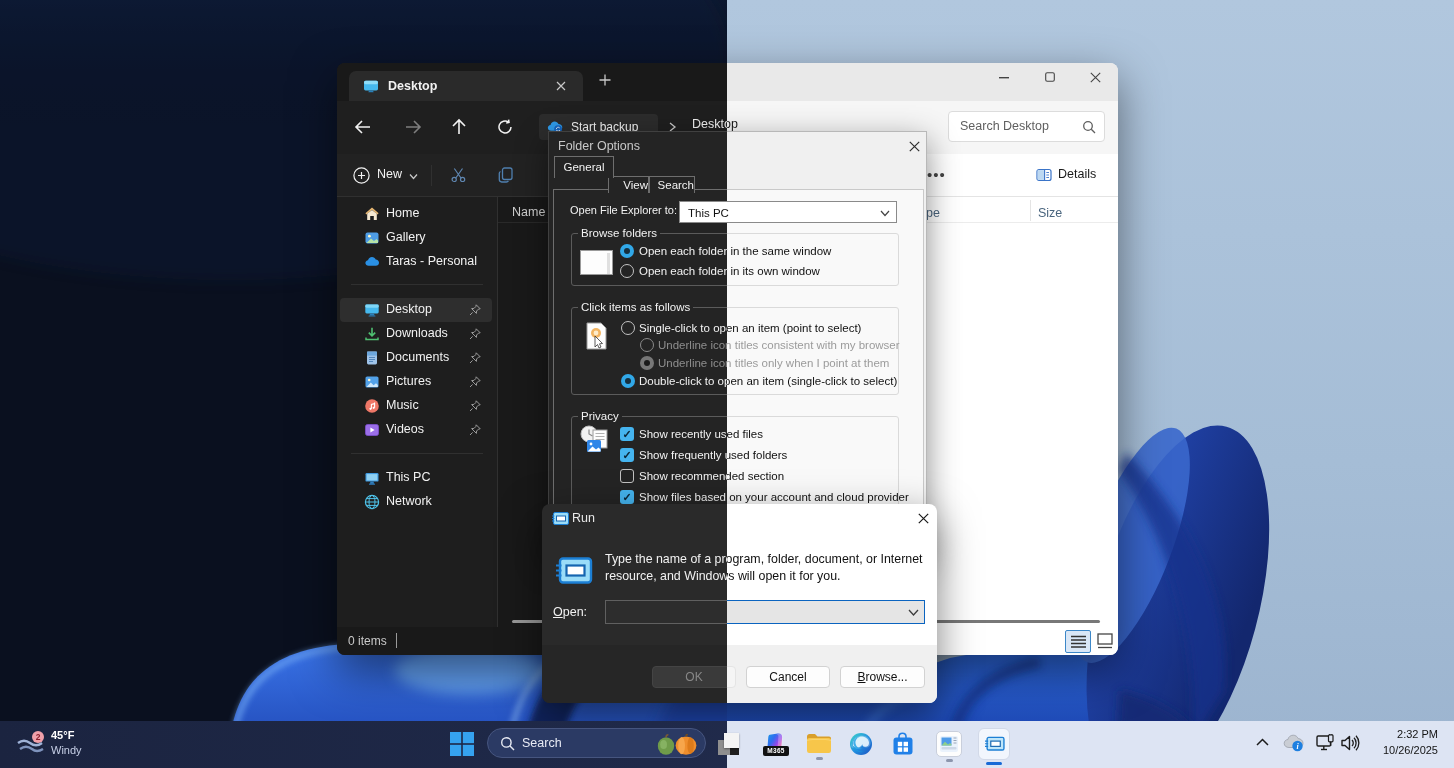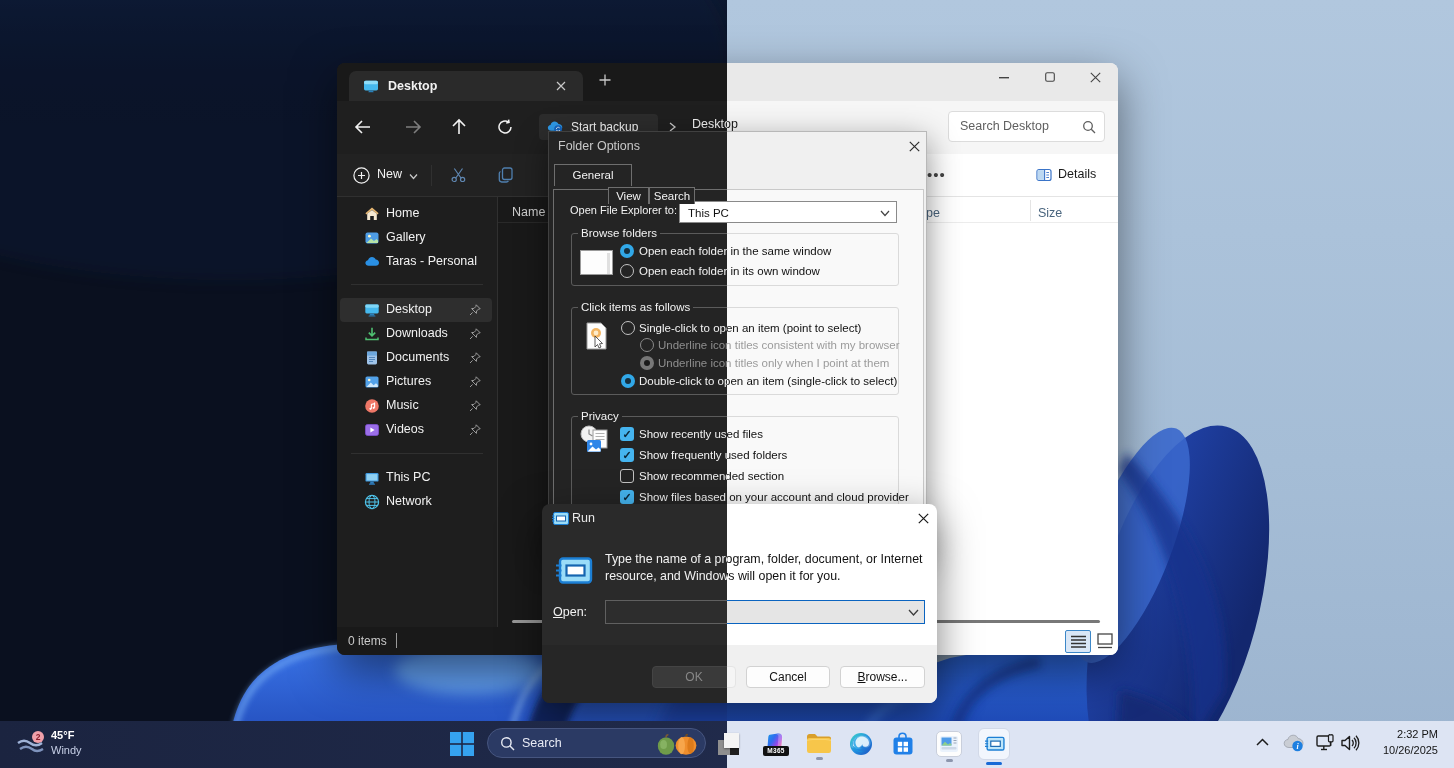--- a/index.html
+++ b/index.html
@@ -45,22 +45,22 @@
 .srow{position:absolute;left:3px;width:152px;height:24px;border-radius:4px}
 .srow .lbl{position:absolute;left:46px;top:4px;font-size:12.5px;color:var(--txt)}
 .sic{position:absolute;left:24px;top:4px;width:16px;height:16px}
 .pin{position:absolute;right:10px;top:5px;width:14px;height:14px;opacity:.8}
 .files{position:absolute;left:161px;top:134px;width:620px;height:430px;background:var(--fileBg)}
 .vdiv{position:absolute;left:160px;top:134px;width:1px;height:430px;background:var(--line)}
 .status{position:absolute;left:0;top:564px;width:781px;height:28px;background:var(--fileBg);border-radius:0 0 8px 8px}
 
 .fo{position:absolute;left:548px;top:131px;width:379px;height:424px;background:var(--dlgBg);border:1px solid var(--dlgEdge);box-shadow:0 10px 30px rgba(0,0,0,.45)}
 .fo .pane{position:absolute;left:4px;top:57px;width:371px;height:360px;background:var(--paneBg);border:1px solid var(--paneBd)}
-.fo .tabG{position:absolute;left:5px;top:32px;width:78px;height:22px;background:var(--paneBg);border:1px solid var(--paneBd);border-bottom:none;z-index:3;font-size:11.5px;color:var(--dTxt);text-align:center;line-height:21px}
-.fo .tabO{position:absolute;top:55px;height:17px;background:var(--dlgBg);border:1px solid var(--paneBd);border-bottom:none;z-index:2;font-size:11.5px;color:var(--dTxt);text-align:center;line-height:16px}
+.fo .tabG{position:absolute;left:5px;top:24px;width:60px;height:22px;background:var(--paneBg);border:1px solid var(--paneBd);border-bottom:none;z-index:3;font-size:11.5px;color:var(--dTxt);text-align:center;line-height:21px}
+.fo .tabO{position:absolute;top:44px;height:17px;background:var(--dlgBg);border:1px solid var(--paneBd);border-bottom:none;z-index:2;font-size:11.5px;color:var(--dTxt);text-align:right;line-height:16px}
 .grp{position:absolute;border:1px solid var(--grpBd);border-radius:3px}
 .grplbl{position:absolute;background:var(--paneBg);padding:0 3px;font-size:11.5px;color:var(--dTxt);line-height:12px}
 .dtxt{position:absolute;font-size:11.5px;color:var(--dTxt);white-space:nowrap}
 .distxt{position:absolute;font-size:11.5px;color:var(--dDis);white-space:nowrap}
 .rad{position:absolute;width:14px;height:14px;border-radius:50%}
 .rad.off{border:1px solid var(--radBd)}
 .rad.on{background:#31a8e8;}
 .rad.on:after{content:"";position:absolute;left:4px;top:4px;width:6px;height:6px;border-radius:50%;background:#16303f}
 .rad.dis{border:1px solid #8a8a8a}
 .rad.disOn{background:#777}

